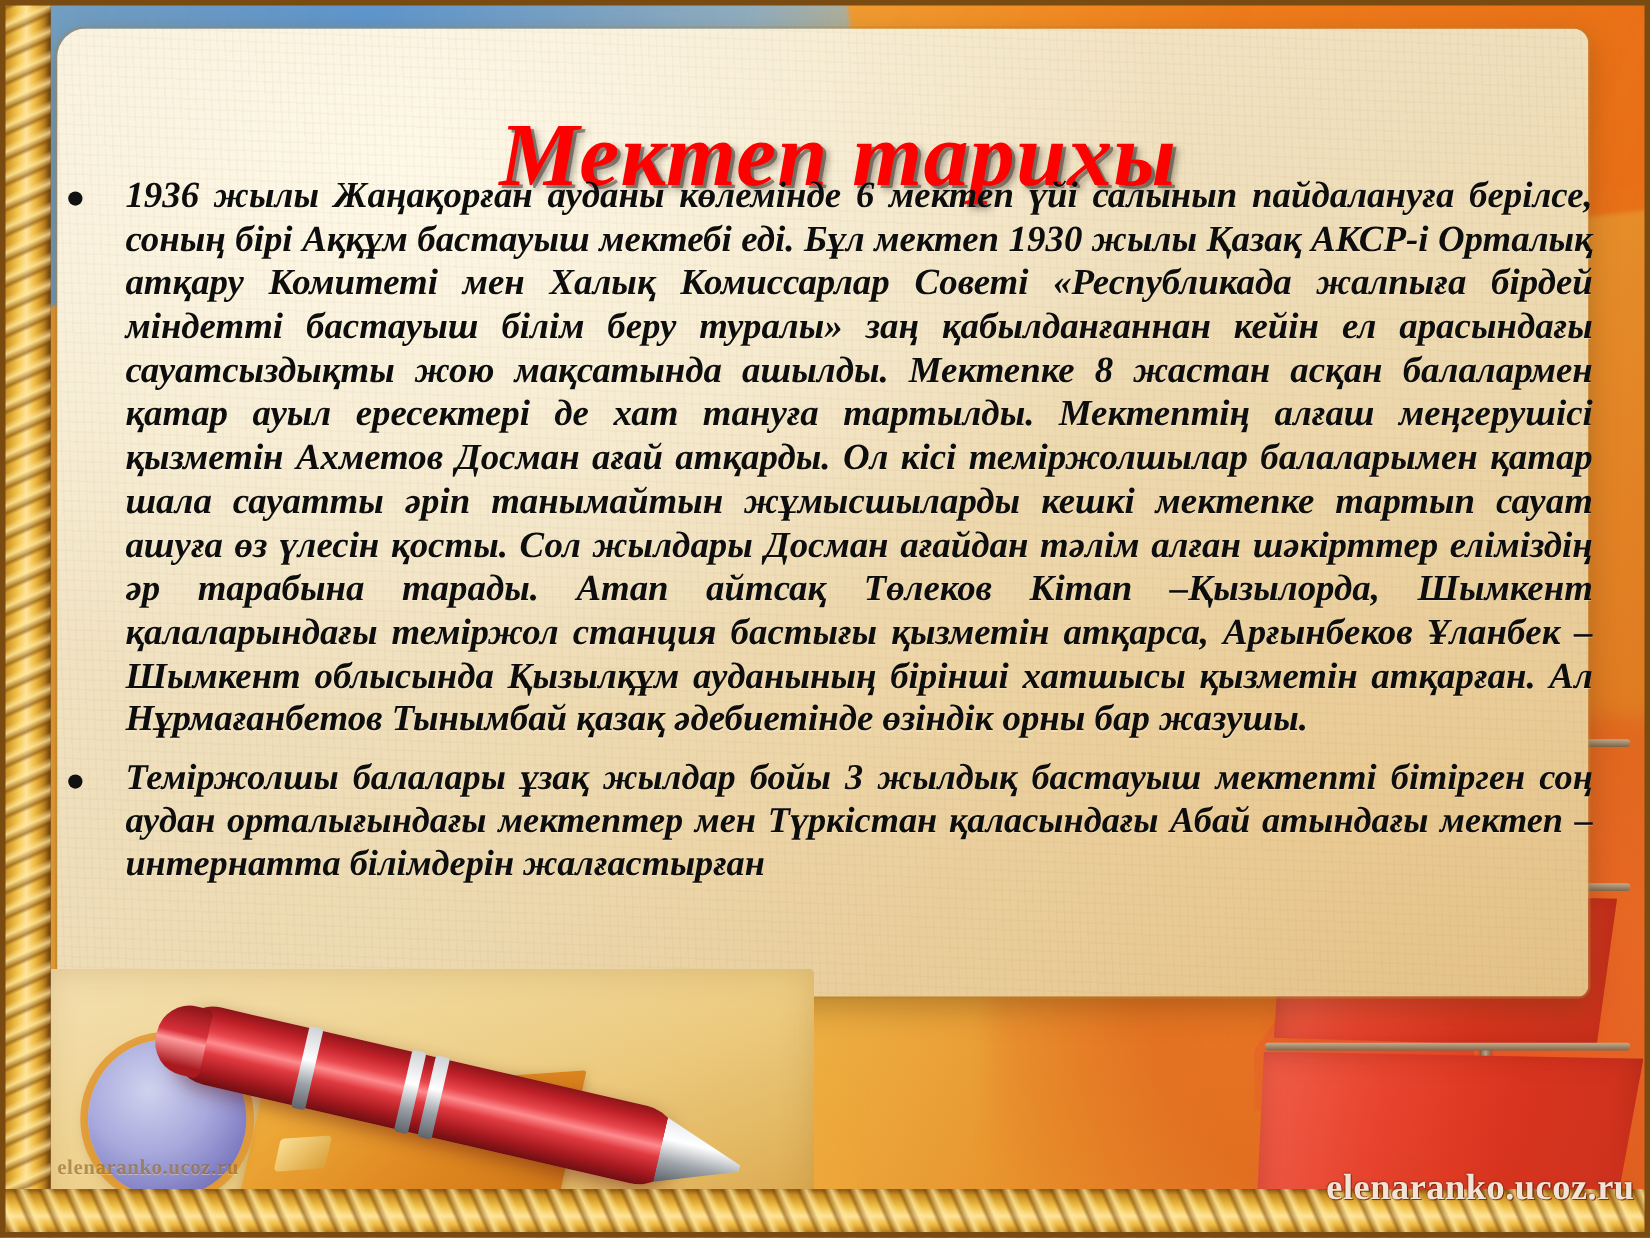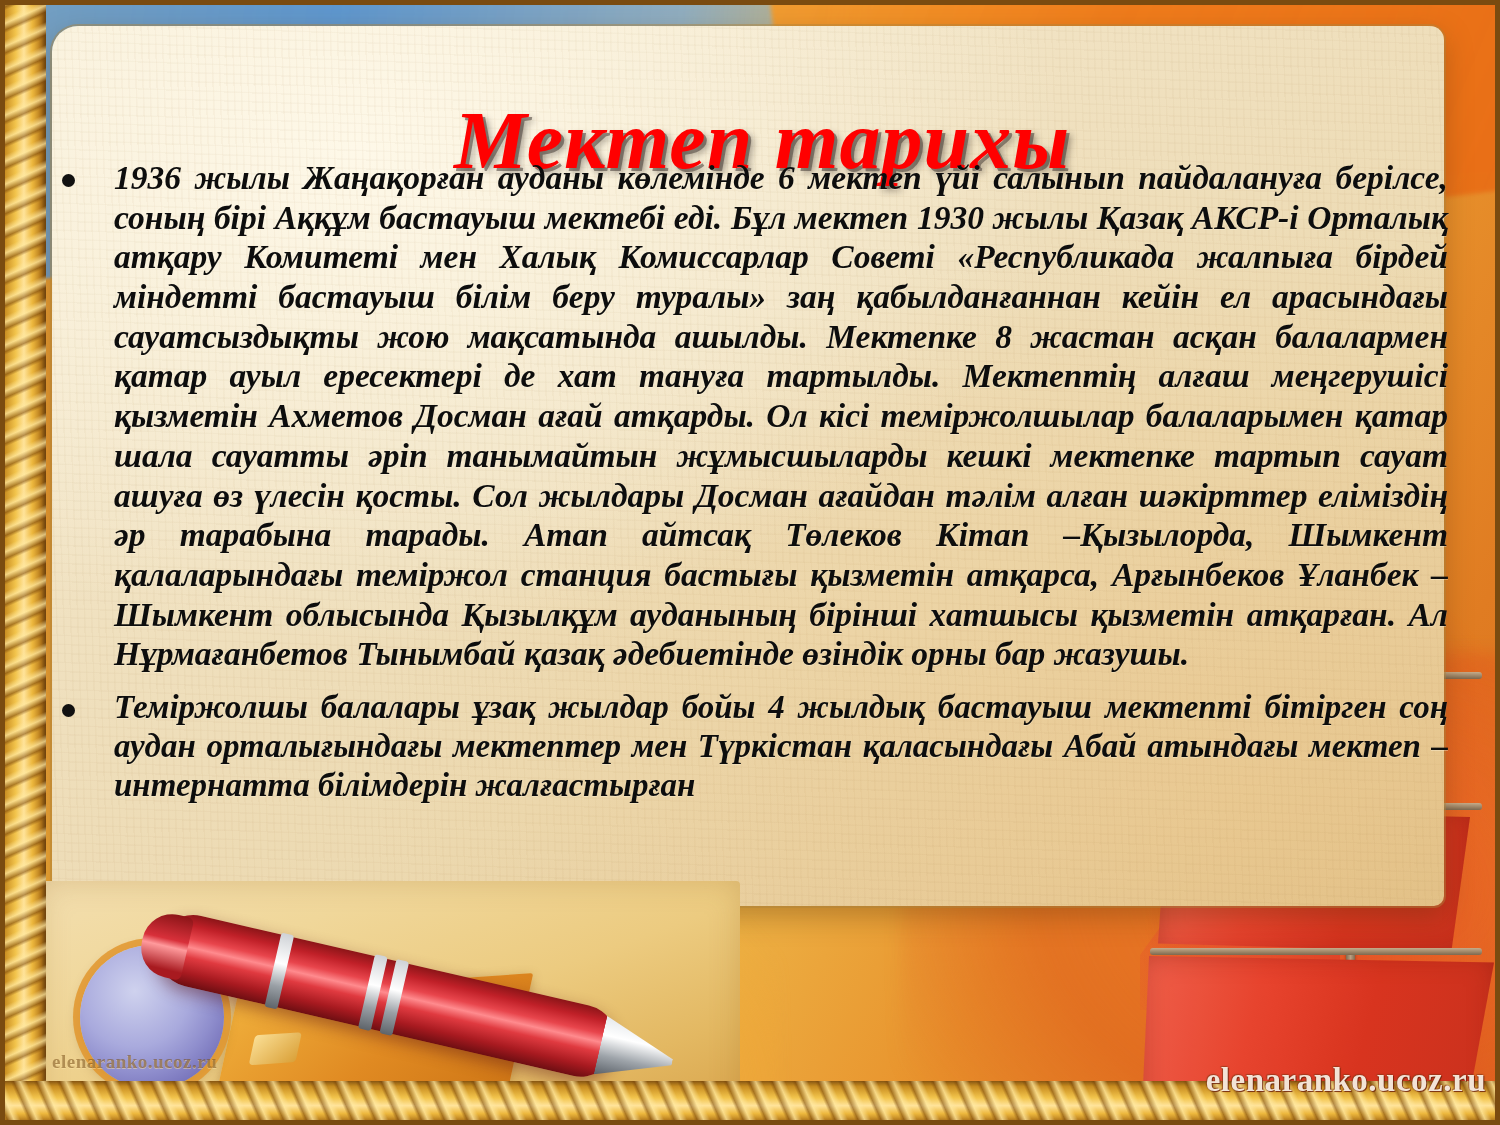--- a/index.html
+++ b/index.html
@@ -402,21 +402,21 @@
   <div class="frame-edge"></div>
 
   <h1 class="title">Мектеп тарихы</h1>
 
   <div class="content">
     <ul class="bullets">
       <li>
         <p class="para p1">1936 жылы Жаңақорған ауданы көлемінде  6 мектеп үйі салынып пайдалануға берілсе, соның бірі Аққұм бастауыш мектебі еді. Бұл мектеп 1930 жылы Қазақ АКСР-і Орталық атқару Комитеті мен Халық Комиссарлар Советі «Республикада жалпыға бірдей міндетті бастауыш білім беру туралы» заң қабылданғаннан кейін ел арасындағы сауатсыздықты жою мақсатында ашылды. Мектепке 8 жастан асқан балалармен қатар ауыл ересектері де хат тануға тартылды. Мектептің алғаш меңгерушісі қызметін Ахметов Досман  ағай атқарды. Ол кісі теміржолшылар балаларымен қатар шала сауатты әріп танымайтын жұмысшыларды кешкі мектепке тартып сауат ашуға өз үлесін қосты. Сол жылдары Досман ағайдан тәлім алған шәкірттер еліміздің әр тарабына тарады. Атап айтсақ Төлеков Кітап –Қызылорда, Шымкент қалаларындағы  теміржол станция бастығы қызметін атқарса, Арғынбеков Ұланбек – Шымкент облысында Қызылқұм ауданының бірінші хатшысы қызметін атқарған. Ал Нұрмағанбетов Тынымбай    қазақ әдебиетінде өзіндік орны бар жазушы.</p>
       </li>
       <li>
-        <p class="para p2">Теміржолшы балалары ұзақ жылдар бойы 4 жылдық бастауыш мектепті бітірген соң аудан орталығындағы мектептер  мен Түркістан қаласындағы Абай атындағы мектеп –интернатта білімдерін жалғастырған</p>
+        <p class="para p2">Теміржолшы балалары ұзақ жылдар бойы 3 жылдық бастауыш мектепті бітірген соң аудан орталығындағы мектептер  мен Түркістан қаласындағы Абай атындағы мектеп –интернатта білімдерін жалғастырған</p>
       </li>
     </ul>
   </div>
 
   <div class="wm wm-br">elenaranko.ucoz.ru</div>
   <div class="wm wm-bl">elenaranko.ucoz.ru</div>
 
 </div>
 
 </body></html>

